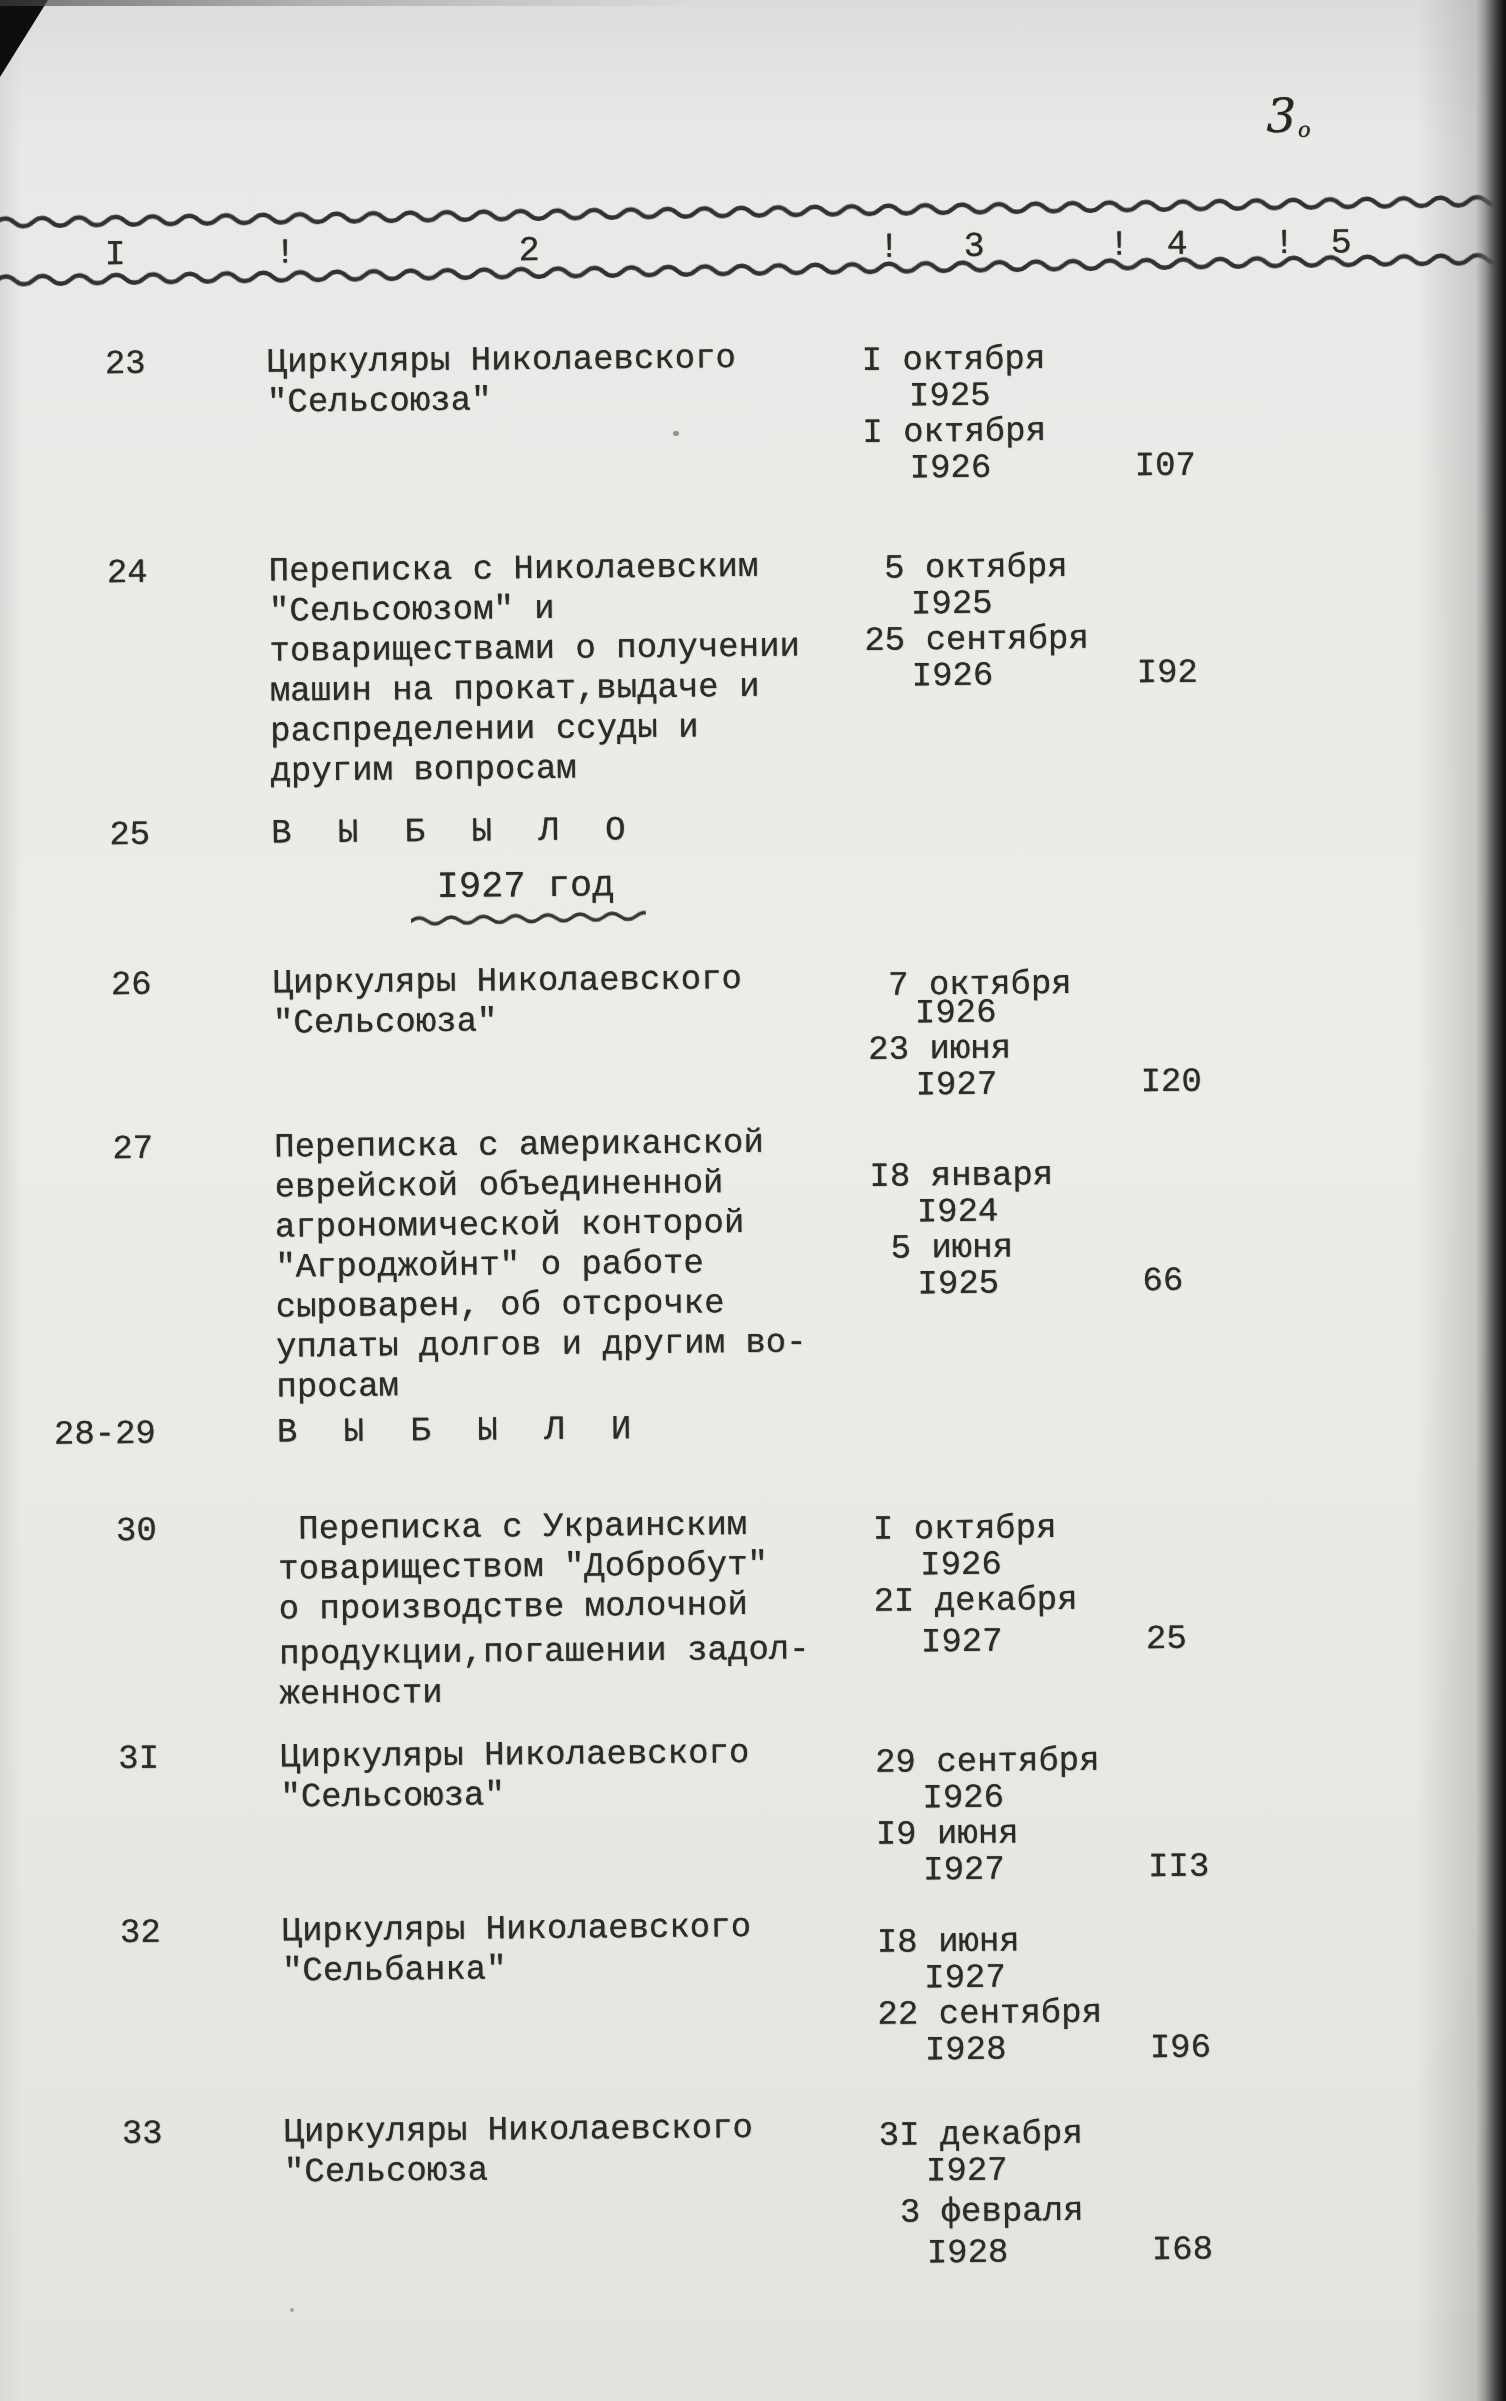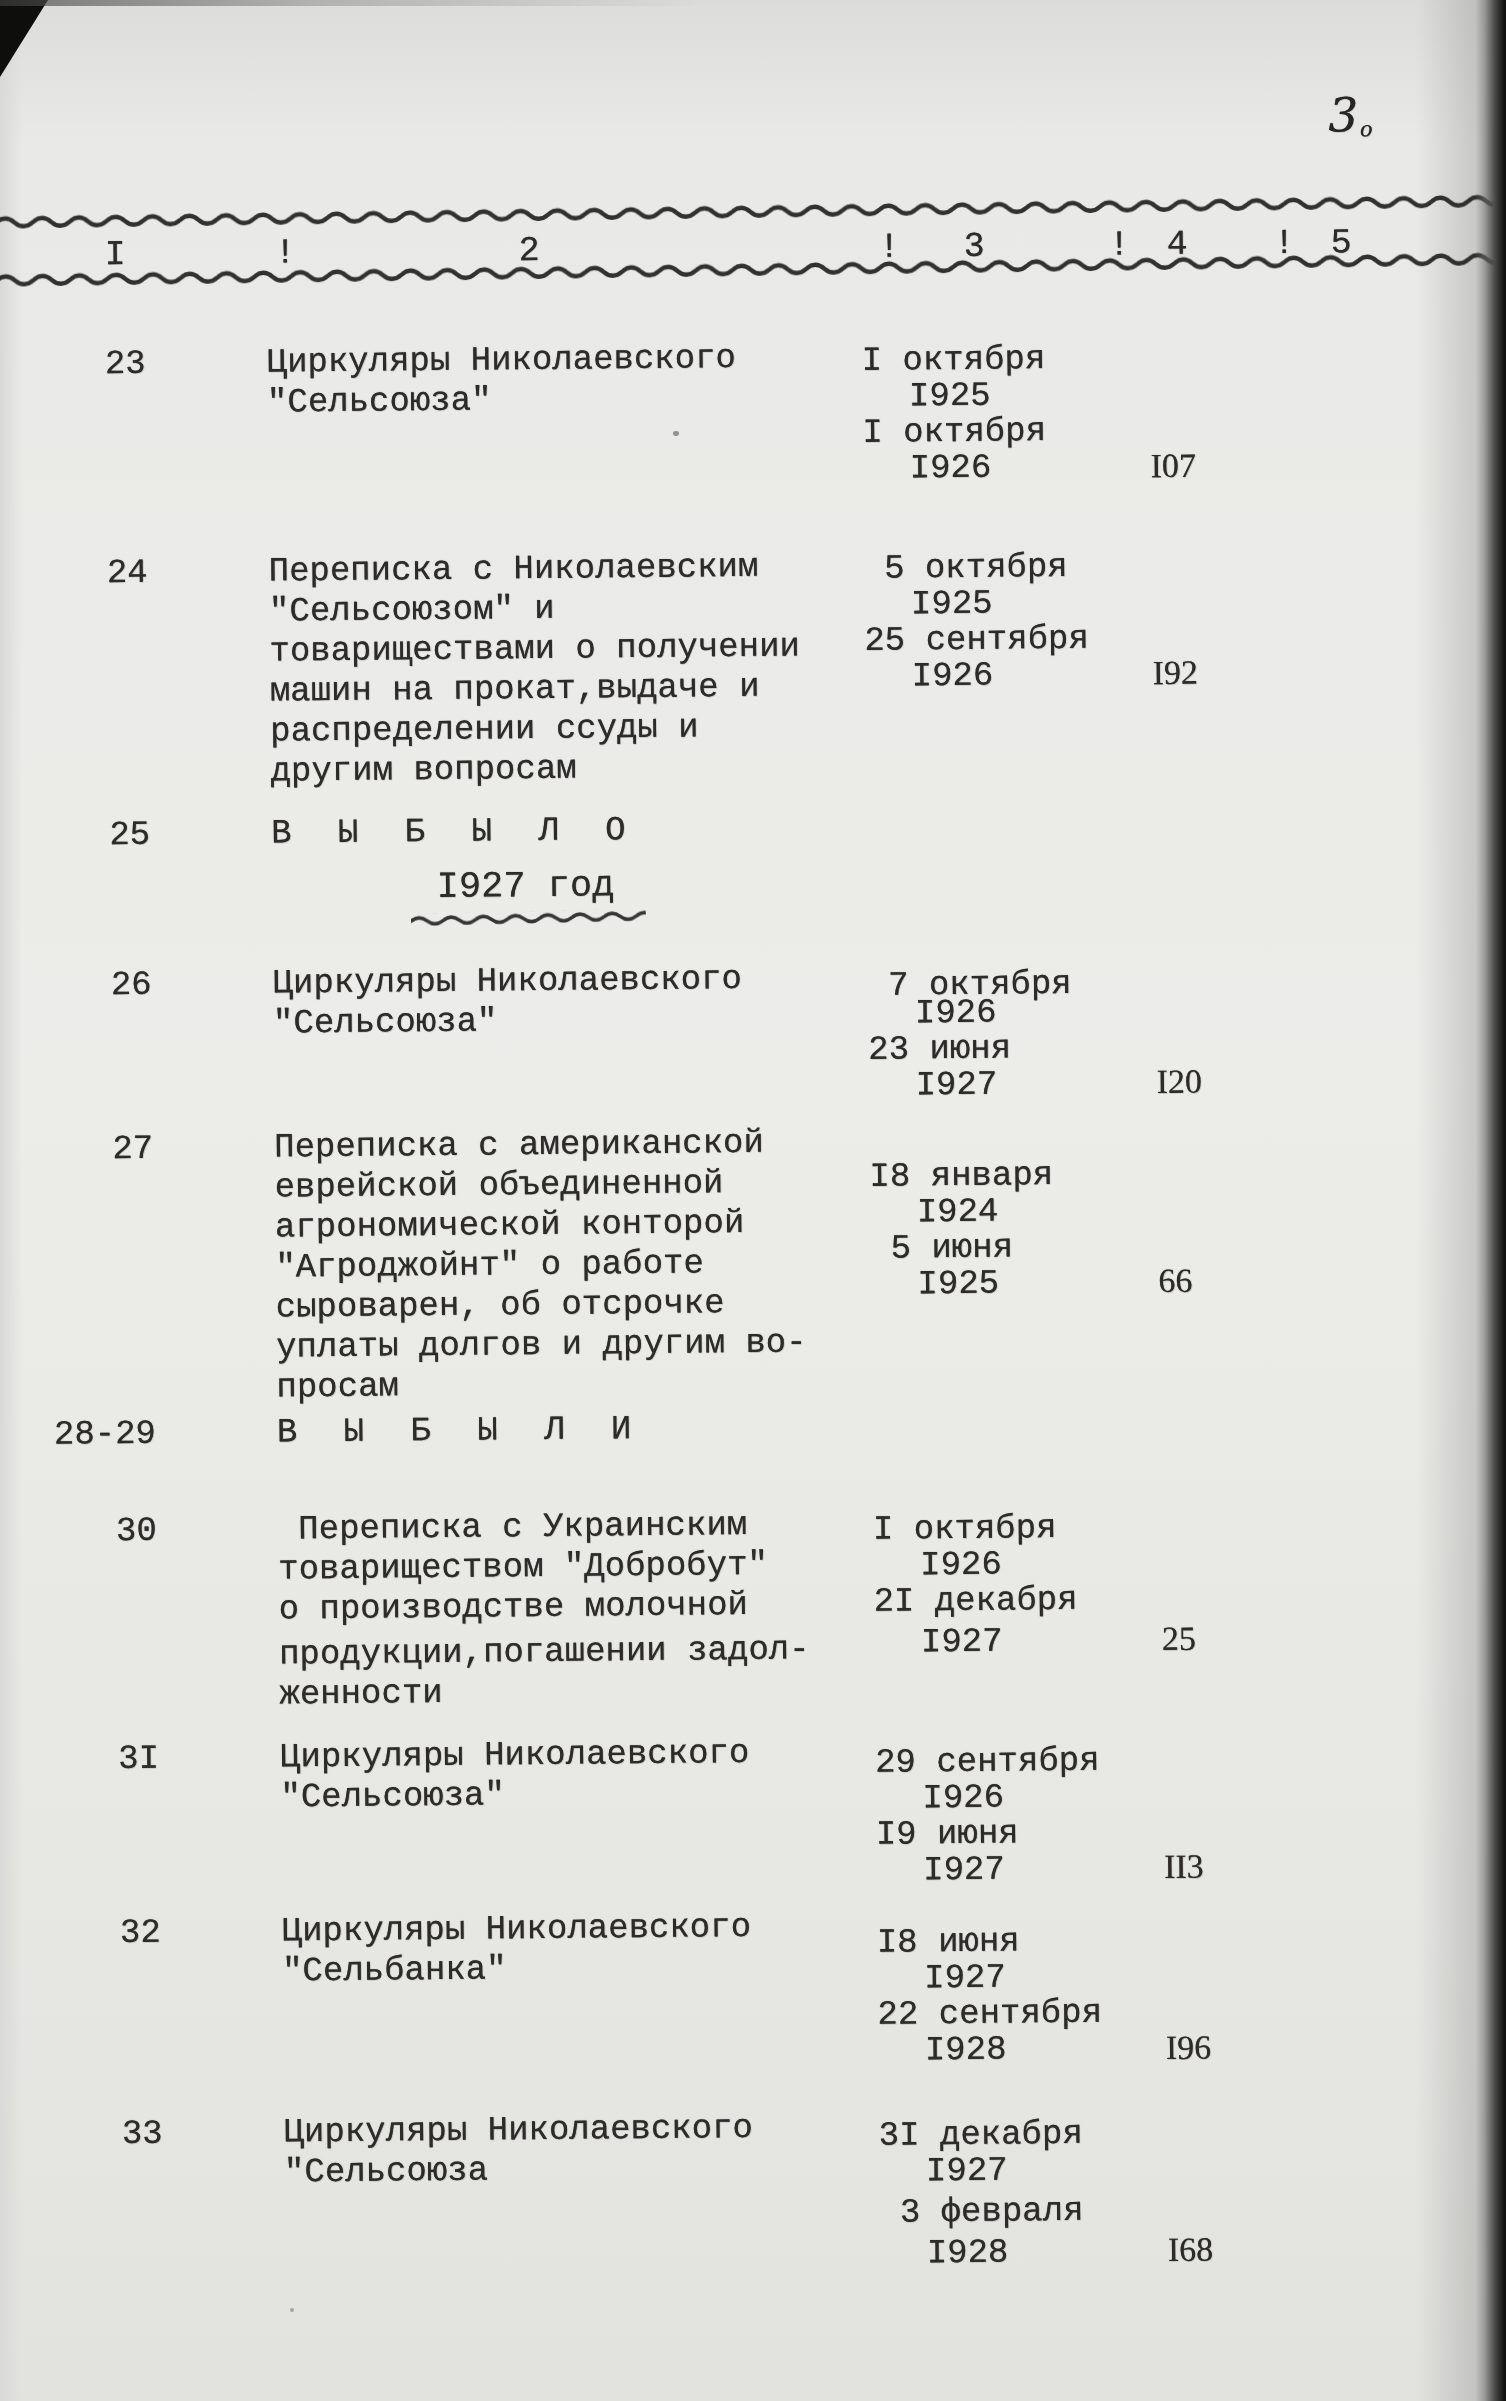--- a/index.html
+++ b/index.html
@@ -15,36 +15,36 @@
     background:linear-gradient(to right, rgba(70,70,68,0) 0%, rgba(110,110,108,.55) 30%, #4a4a48 62%, #181816 88%, #0c0c0a 100%);}
   .corner-tl{position:absolute;top:0;left:0;width:48px;height:77px;background:#0e0e0c;
     clip-path:polygon(0 0,100% 0,0 100%);}
   .edge-top{position:absolute;top:0;left:0;width:885px;height:5.6px;opacity:.65;
     background:linear-gradient(90deg,#3f3f3d,#9a9a98 35%,rgba(154,154,152,0) 80%);}
   .speck{position:absolute;background:#4a4843;border-radius:50%;}
   .sp1{left:673px;top:431px;width:5.6px;height:4.8px;opacity:.55;}
   .sp2{left:290px;top:2308px;width:4px;height:4px;opacity:.4;}
   
   .content{position:absolute;inset:0;transform:rotate(-0.55deg);transform-origin:753px 1127px;}
-  .pageno{position:absolute;left:1338px;top:93px;font-family:"DejaVu Serif",serif;
+  .pageno{position:absolute;left:1276px;top:93px;font-family:"DejaVu Serif",serif;
     font-style:italic;font-size:47px;color:#262522;}
   .pageno .mk{font-size:21px;vertical-align:-4.8px;margin-left:1.6px;}
   .rule{position:absolute;left:0;transform:rotate(-0.28deg);}
   .hd{position:absolute;top:229px;font-size:35px;}
   
   .row{position:absolute;left:0;width:1416px;}
   .num{position:absolute;left:0;top:0;width:153px;text-align:right;font-size:34px;line-height:40px;}
   .desc{position:absolute;left:274px;top:0;width:612px;font-size:34px;line-height:40px;}
   .desc div{white-space:pre;}
   .dates{position:absolute;left:869px;top:0;width:483px;font-size:34px;line-height:36px;}
   .dl{white-space:pre;}
   .yr{padding-left:47px;}
   .tight{margin-top:-8px;}
   .g6{margin-top:4.8px;}
-  .count{position:absolute;left:288px;bottom:0.8px;font-family:Liberation Serif, serif;}
+  .count{position:absolute;left:272px;bottom:0.8px;}
   .seclabel{letter-spacing:13px;font-size:34px;line-height:40px;}
   .yearhead{position:absolute;left:439px;top:863px;font-size:37px;}
   .uline{position:absolute;left:413px;top:909px;transform:rotate(-0.8deg);}
 </style>
 </head>
 <body>
 
 <div class="scan">
   <div class="corner-tl"></div>
   <div class="edge-top"></div>

